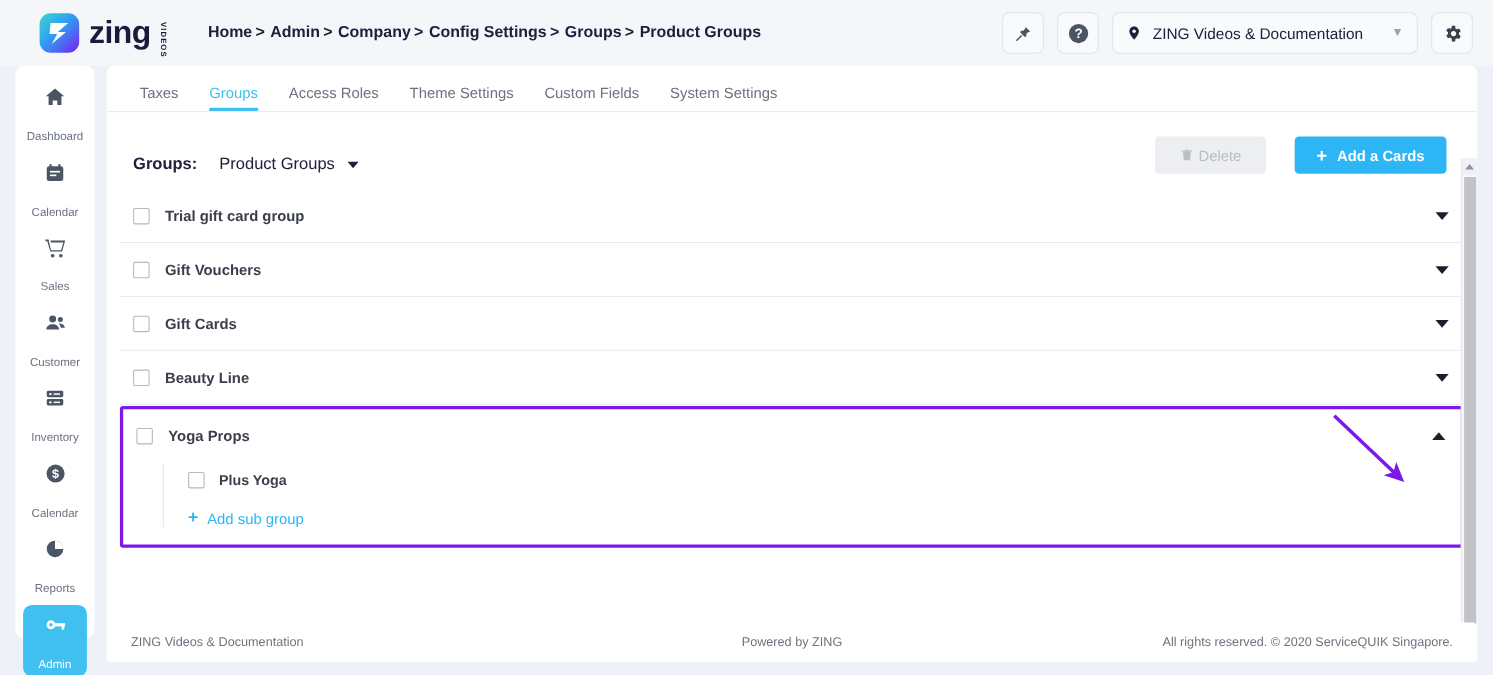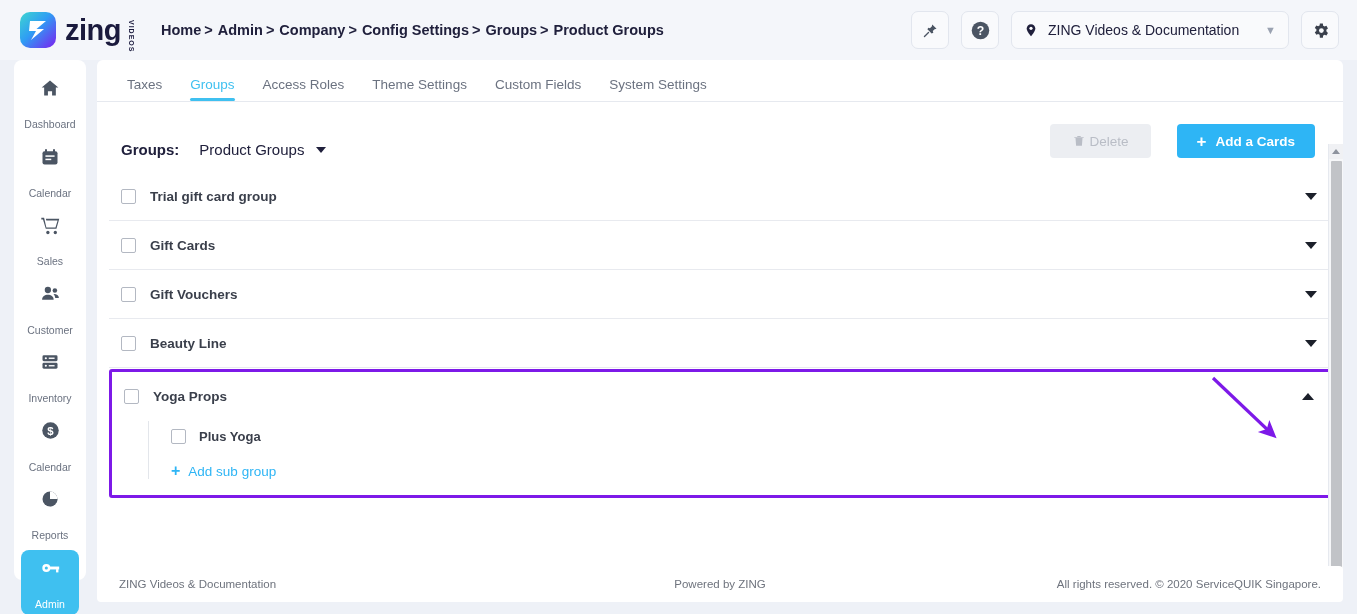--- a/index.html
+++ b/index.html
@@ -7,21 +7,21 @@
     width: 1357px; height: 614px;
     background: #eef1f7;
     font-family: "Liberation Sans", sans-serif;
     overflow: hidden;
   }
 
   
   .topbar {
     position: absolute; top: 0; left: 0; width: 1357px; height: 60px;
     background: #f4f6fa;
-    display: flex; align-items: center;
+    display: flex; align-items: center; padding-left: 16px;
   }
   .logo-wrap { display: flex; align-items: center; margin-left: 20px; }
   .logo-mark {
     width: 36px; height: 36px; border-radius: 10px;
     background: linear-gradient(135deg, #3ed6d0 0%, #2f9df4 45%, #7b1ff0 100%);
     position: relative; flex: none;
   }
   .logo-mark .bolt {
     position: absolute; left: 0; top: 0; width: 36px; height: 36px;
   }
@@ -31,21 +31,21 @@
     position: relative; padding-right: 14px;
   }
   .logo-sub {
     position: absolute; right: 0px; top: 4px;
     font-size: 7px; font-weight: 700; color: #1a1a3d;
     letter-spacing: 1px;
     writing-mode: vertical-rl; text-orientation: mixed;
   }
 
   .breadcrumb {
-    margin-left: 26px; font-size: 14.5px; color: #20203c;
+    margin-left: 38px; font-size: 14.5px; color: #20203c;
     display: flex; align-items: center; white-space: nowrap;
   }
   .breadcrumb .crumb { font-weight: 600; }
   .breadcrumb .sep { margin: 0 5px 0 3px; font-weight: 600; color: #20203c; }
   .breadcrumb .crumb.last { font-weight: 600; }
 
   .top-right {
     margin-left: auto; margin-right: 18px;
     display: flex; align-items: center; gap: 12px;
   }
@@ -433,27 +433,27 @@
 
 
       <div class="group-row">
         <span class="cbx"></span>
         <span class="grp-name">Trial gift card group</span>
         <span class="chev"></span>
       </div>
 
       <div class="group-row">
         <span class="cbx"></span>
-        <span class="grp-name">Gift Cards</span>
+        <span class="grp-name">Gift Vouchers</span>
         <span class="chev"></span>
       </div>
 
       <div class="group-row">
         <span class="cbx"></span>
-        <span class="grp-name">Gift Vouchers</span>
+        <span class="grp-name">Gift Cards</span>
         <span class="chev"></span>
       </div>
 
       <div class="group-row">
         <span class="cbx"></span>
         <span class="grp-name">Beauty Line</span>
         <span class="chev"></span>
       </div>
 
       <div class="group-block highlight">

